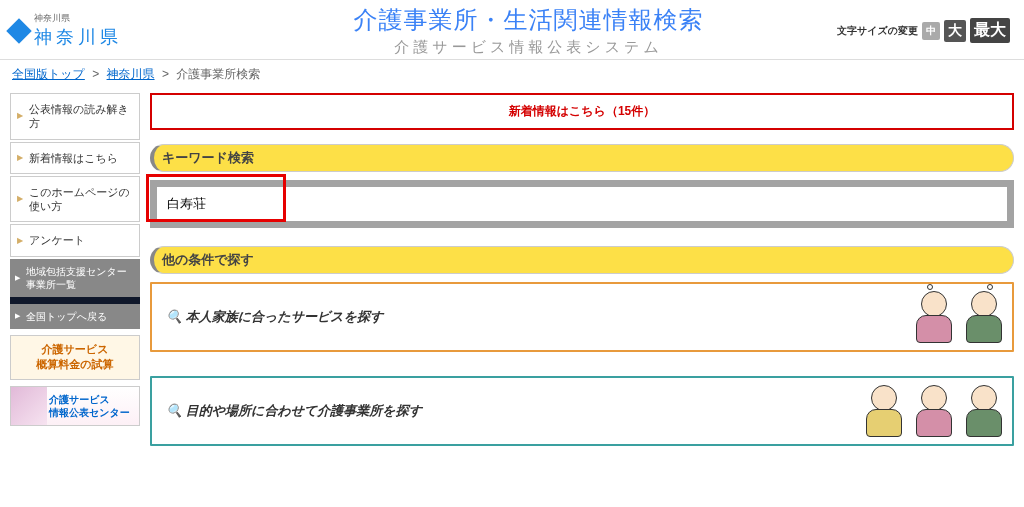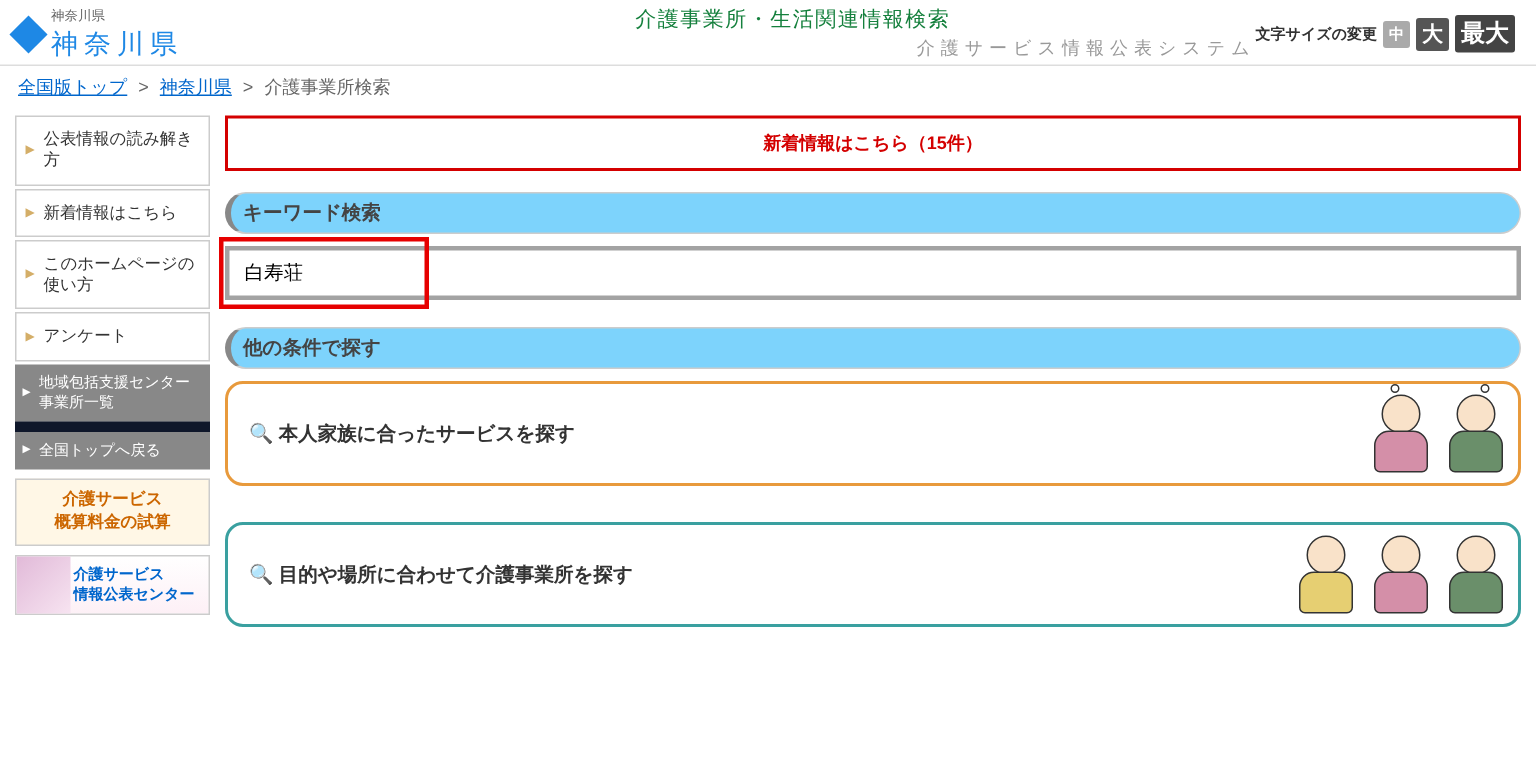--- a/index.html
+++ b/index.html
@@ -17,22 +17,22 @@
     border-bottom: 1px solid #ddd;
   }
   .logo-cell { display: flex; align-items: center; gap: 6px; padding-left: 10px; width: 220px; }
   .logo-mark {
     width: 18px; height: 18px; background: #1e88e5; transform: rotate(45deg);
     display: inline-block;
   }
   .ken-small { font-size: 9px; color: #666; }
   .ken-large { font-size: 18px; color: #1e88e5; font-weight: normal; letter-spacing: 4px; }
   .title-block { flex: 1; text-align: center; }
-  .title-main { font-size: 14px; color: #15803d; letter-spacing: 1px; }
-  .title-sub { font-size: 12px; color: #999; letter-spacing: 4px; margin-top: 2px; text-align: right; }
+  .title-main { font-size: 24px; color: #3b82f6; letter-spacing: 1px; }
+  .title-sub { font-size: 15px; color: #999; letter-spacing: 4px; margin-top: 2px; }
   .fontsize {
     display: flex; align-items: center; gap: 4px; padding-right: 14px;
     font-size: 10px; color: #333; font-weight: bold;
   }
   .fs-btn {
     display: inline-block; padding: 2px 4px; color: #fff; font-weight: bold;
     background: #888; border-radius: 2px; cursor: pointer;
   }
   .fs-btn.mid { background: #aaa; }
   .fs-btn.large { background: #555; font-size: 14px; }
@@ -97,44 +97,44 @@
 
   
   .new-info {
     border: 2px solid #d40000; color: #d40000; font-weight: bold;
     text-align: center; padding: 8px 0; margin-bottom: 14px; cursor: pointer;
     font-size: 12px;
   }
   .section-head {
     border-left: 4px solid #888; padding: 4px 8px; font-weight: bold;
     font-size: 13px; color: #444; margin-bottom: 8px;
-    background:#7dd3fc; border-top:1px solid #ccc; border-right:1px solid #ccc; border-bottom:1px solid #ccc;border-radius:14px;
+    background:#fde047; border-top:1px solid #ccc; border-right:1px solid #ccc; border-bottom:1px solid #ccc;border-radius:14px;
   }
   .search-row {
     display: flex; gap: 0; margin-bottom: 18px; position: relative;
   }
   .search-input {
-    flex: 1; border: 3px solid #a3a3a3; padding: 8px 10px; font-size: 13px;
-    outline: none; height: 36px;
+    flex: 1; border: 7px solid #a3a3a3; padding: 8px 10px; font-size: 13px;
+    outline: none; height: 48px;
   }
   .search-btn {
     width: 86px; background: #1e88e5; color: #fff; border: none;
     font-size: 13px; font-weight: bold; cursor: pointer; height: 36px;
     display:flex;align-items:center;justify-content:center;gap:4px;
   }
   .search-btn::before { content: "🔍"; font-size: 12px; }
   .highlight-box {
     position:absolute; left:-4px; top:-6px; width:140px; height:48px;
     border:3px solid #e60000; pointer-events:none;
   }
 
   .cond-card {
-    border: 2px solid; border-radius: 12px; padding: 16px 14px;
+    border: 2px solid; border-radius: 1px; padding: 16px 14px;
     position: relative; cursor: pointer; overflow: hidden;
-    display:flex; align-items:center;
+    display:flex; align-items:center;font-style:italic;
   }
   .cond-card + .cond-card { margin-top: 24px; }
   .cond-card.orange { border-color: #e89a3c; background:#fff; margin-top:4px;}
   .cond-card.teal { border-color: #3aa0a0; background:#fff; }
   .cond-label { font-size: 13px; font-weight: bold; color: #333; }
   .cond-label::before { content: "🔍 "; font-weight:normal; }
   .cond-illust {
     position:absolute; right:6px; top:50%; transform:translateY(-50%);
     display:flex; gap:6px;
   }

